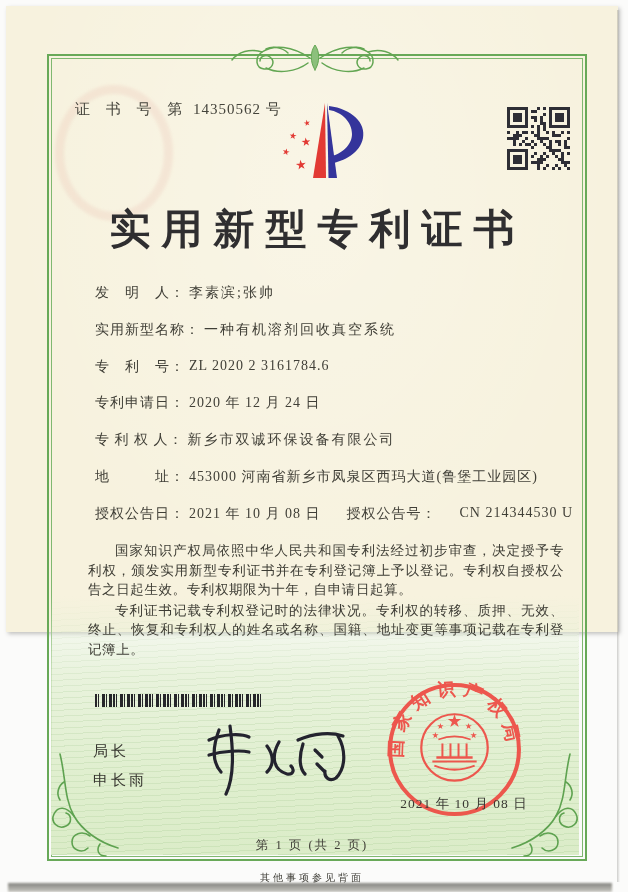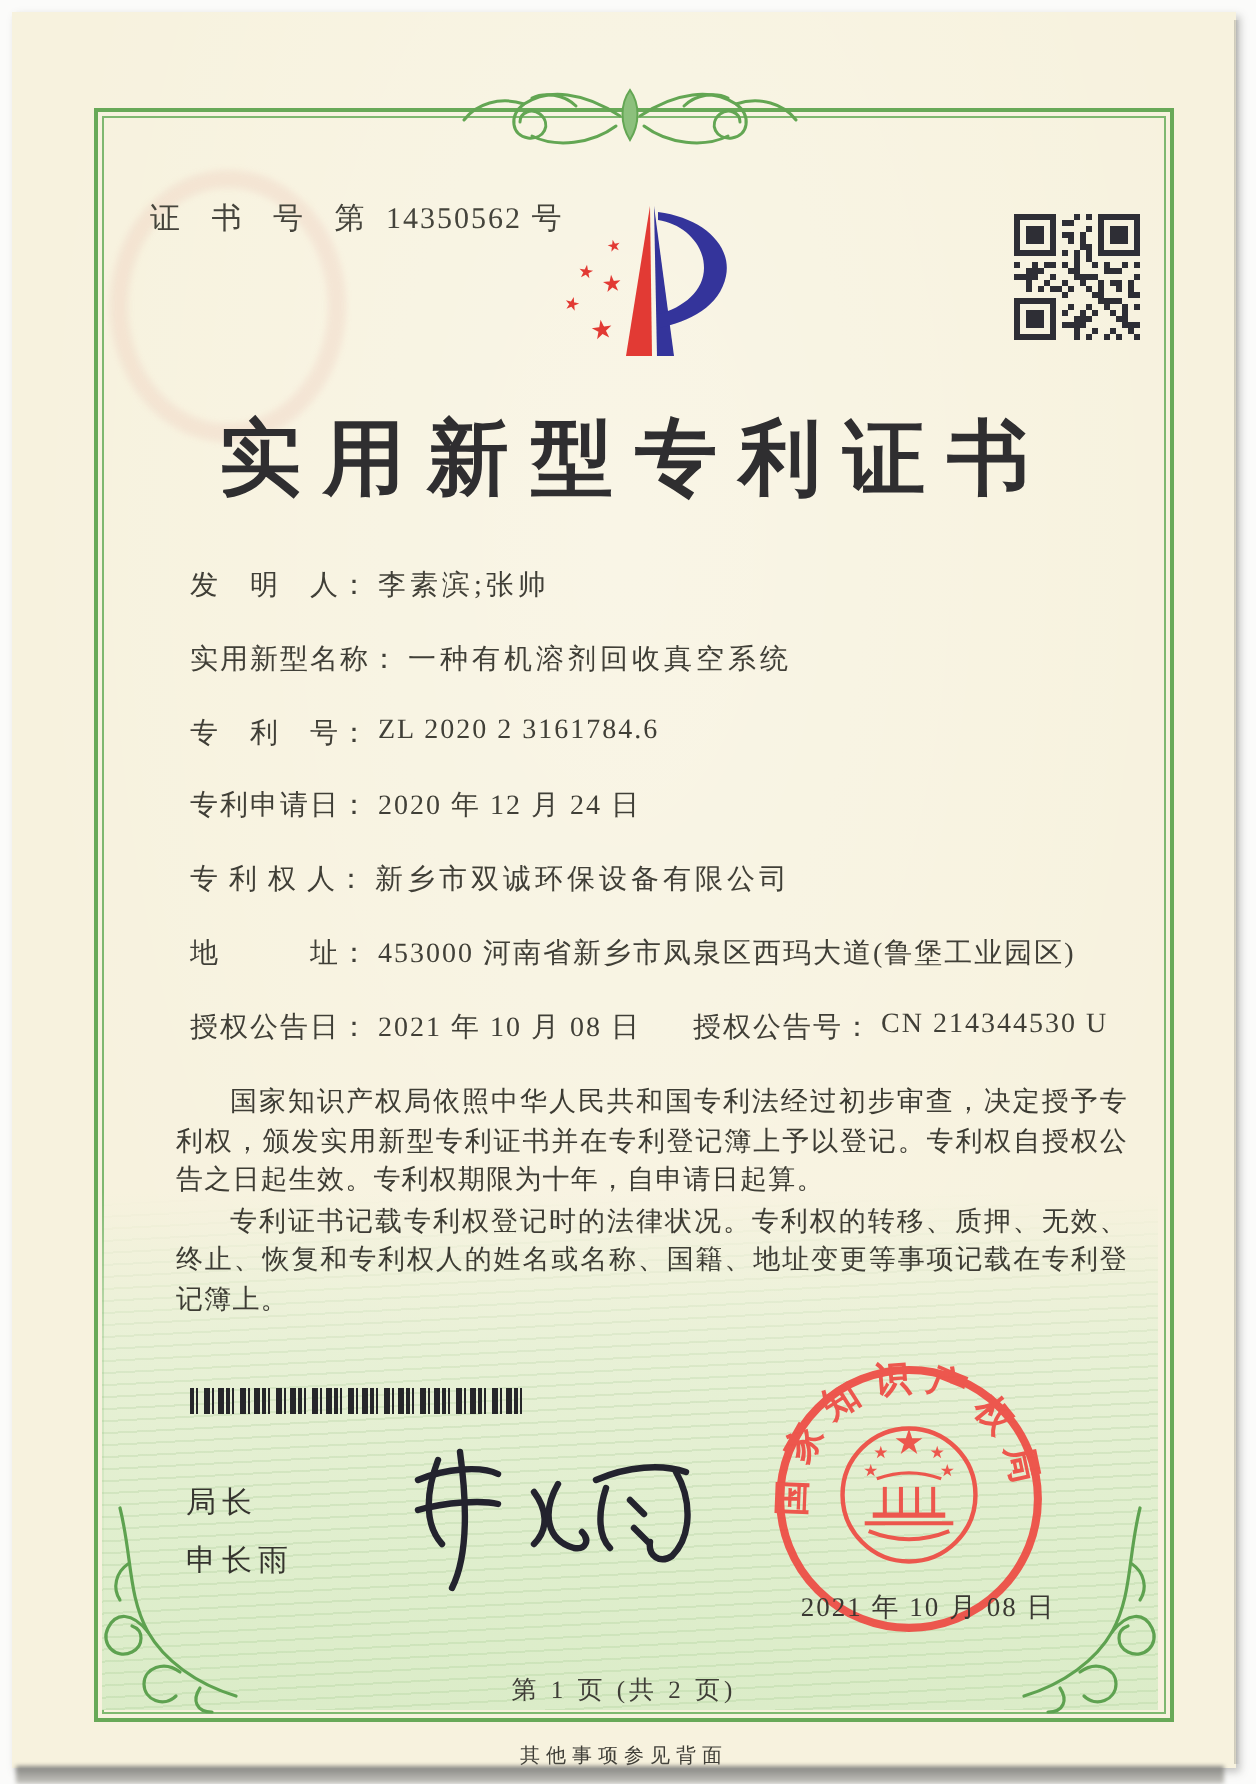--- a/index.html
+++ b/index.html
@@ -2,21 +2,21 @@
 <html><head>
 <meta charset="utf-8">
 <style>
   html,body{margin:0;padding:0;}
   body{
     width:628px;height:892px;position:relative;overflow:hidden;
     background:#fbfbfa;
     font-family:"Liberation Serif","DejaVu Serif",serif;
   }
   .paper{
-    position:absolute;left:6px;top:6px;width:612px;height:878px;
+    position:absolute;left:6px;top:6px;width:612px;height:626px;
     background:
       radial-gradient(ellipse at 50% 30%, rgba(255,255,255,.25), rgba(0,0,0,0) 70%),
       #f7f2de;
     box-shadow:2px 2px 4px rgba(90,90,85,.35);
   }
   .bottom-shadow{
     position:absolute;left:8px;top:883px;width:604px;height:9px;
     background:linear-gradient(180deg,#83837f,#c9c8c2);
     filter:blur(1px);
   }
@@ -59,21 +59,21 @@
   .doc-title{
     position:absolute;left:0;top:196px;width:100%;text-align:center;
     font-size:41px;font-weight:600;color:#2f2e30;letter-spacing:11px;text-indent:11px;
     white-space:nowrap;
   }
   .fields{position:absolute;left:89px;top:278px;width:476px;color:#403f37;}
   .frow{height:36.8px;display:flex;align-items:flex-start;font-size:14px;white-space:nowrap;}
   .frow .lab{letter-spacing:1px;}
   .frow .val{margin-left:4px;letter-spacing:2px;}
   .frow .val.latin{letter-spacing:1px;}
-  .frow .pair2{margin-left:26px;display:flex;}
+  .frow .pair2{margin-left:26px;display:flex;gap:19px;}
   .paras{
     position:absolute;left:82px;top:535px;width:476px;
     font-size:13.5px;line-height:19.5px;color:#3d3c34;letter-spacing:0.6px;
     text-align:justify;
   }
   .paras p{margin:0;text-indent:2em;}
   .paras p + p{margin-top:1px;}
   .barcode{
     position:absolute;left:89px;top:688px;width:168px;height:13px;
     background:repeating-linear-gradient(90deg,

